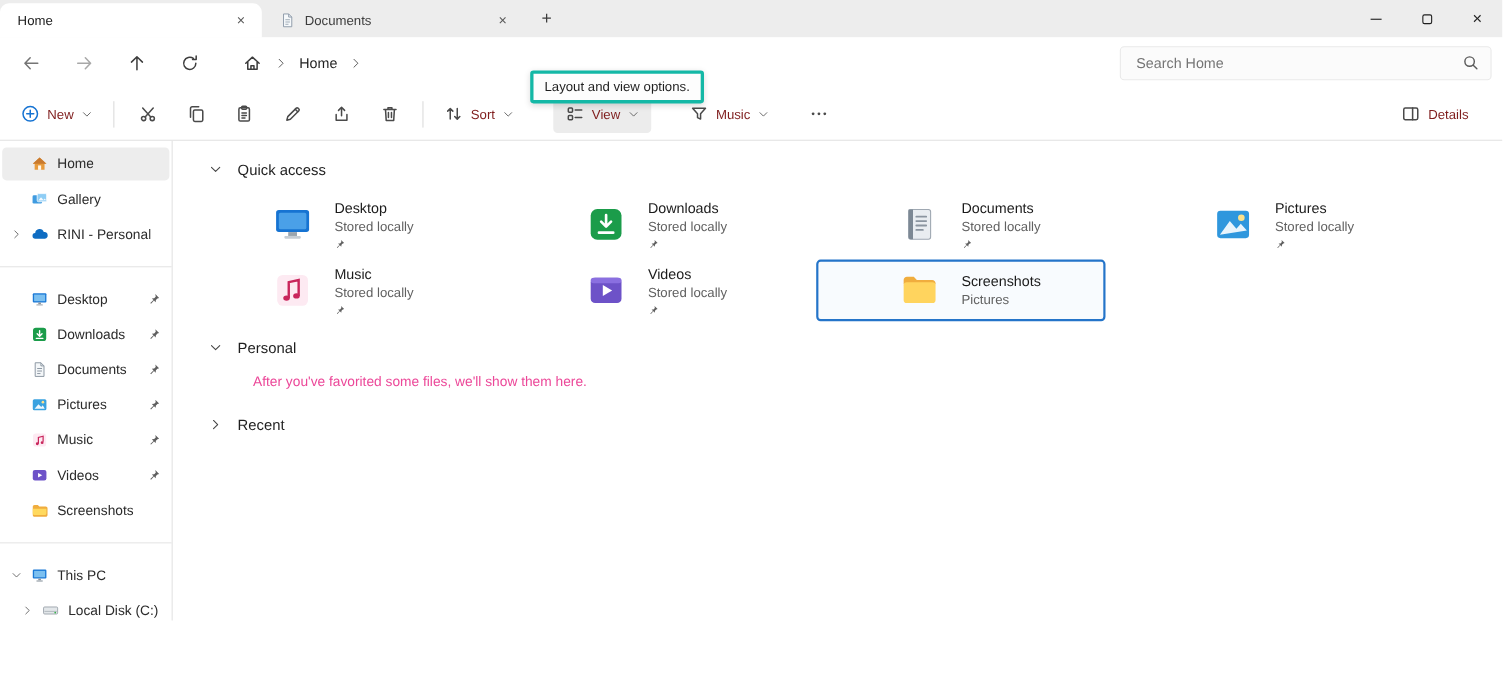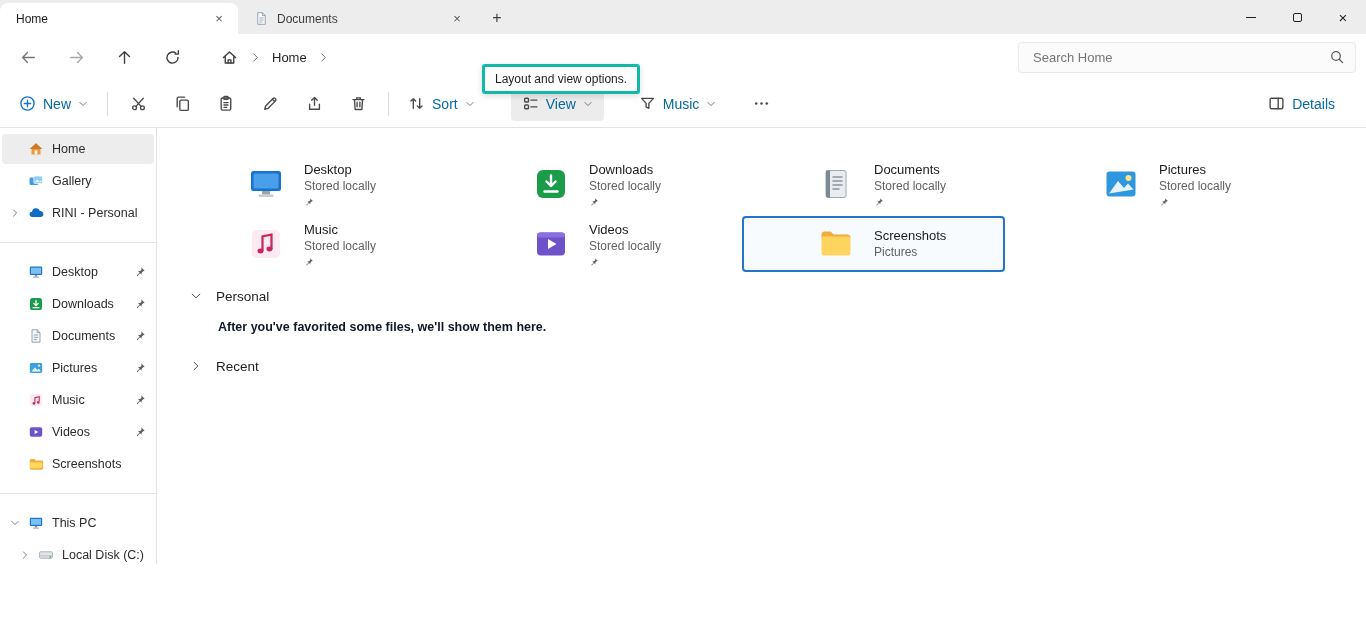--- a/index.html
+++ b/index.html
@@ -33,21 +33,21 @@
   .bc-chev { width:22px; height:22px; display:flex; align-items:center; justify-content:center; color:#5a5a5a; }
   .bc-chev svg { width:11px; height:11px; }
   .bc-text { font-size:13px; margin:0 6px; }
   .searchbox { margin-left:auto; width:338px; height:31px; background:#fbfbfb; border:1px solid #e9e9e9; border-radius:4px; display:flex; align-items:center; padding:0 10px 0 14px; }
   .searchbox input { flex:1; border:none; outline:none; background:transparent; font-family:"Liberation Sans",sans-serif; font-size:13px; color:#4d4d4d; }
   .searchbox input::placeholder { color:#757575; opacity:1; }
   .search-icon { width:16px; height:16px; color:#5a5a5a; display:flex; }
 
   
   .toolbar { height:48px; background:#fff; border-bottom:1px solid #e3e3e3; display:flex; align-items:center; padding:0 20px 0 8px; }
-  .tbtn { height:34px; display:flex; align-items:center; gap:7px; padding:0 11px; border-radius:4px; font-size:14px; color:#0369a1; }
+  .tbtn { height:34px; display:flex; align-items:center; gap:7px; padding:0 11px; border-radius:4px; font-size:12px; color:#7f1d1d; }
   .tbtn.hovered { background:#ececec; }
   .tbtn .chev svg { width:10px; height:10px; color:#5a5a5a; display:block; }
   .tbtn .ticn { display:flex; }
   .tbtn .ticn svg { width:17px; height:17px; color:#4a4a4a; }
   .tbtn .ticn.blue svg { color:#1673d2; }
   .iconbtn { width:44px; height:34px; display:flex; align-items:center; justify-content:center; border-radius:4px; color:#4a4a4a; }
   .iconbtn svg { width:17px; height:17px; }
   .tb-sep { width:1px; height:24px; background:#dcdcdc; margin:0 8px; }
   .spacer { flex:1; }
 
@@ -77,21 +77,21 @@
   .tiles { margin:12px 0 0 -18px; display:grid; grid-template-columns:repeat(4,285px); grid-auto-rows:56px; row-gap:4px; }
   .tile { width:263px; height:56px; border-radius:4px; display:flex; align-items:center; padding-left:76px; gap:20px; }
   .tile.sel { border:2px solid #2474c9; background:#f8fbfe; padding-left:74px; }
   .ticon { width:36px; height:36px; flex-shrink:0; display:flex; }
   .ticon svg { width:36px; height:36px; }
   .ttext { line-height:16px; }
   .tname { font-size:13px; color:#1b1b1b; }
   .tdetail { font-size:12px; color:#616161; }
   .tpin { display:block; width:10px; height:10px; margin-top:3px; color:#5f5f5f; }
   .tpin svg { width:10px; height:10px; display:block; }
-  .favtext { margin:14px 0 0 28px; font-size:12.5px; color:#0f172a;font-weight:bold; }
+  .favtext { margin:14px 0 0 40px; font-size:12.5px; color:#ec4899; }
   .mt22 { margin-top:22px; } .mt14 { margin-top:14px; }
 
   
   .tooltip { position:absolute; left:482px; top:64px; background:#fdfdfd; border:3px solid #14b8a6; border-radius:3px; box-shadow:0 2px 6px rgba(0,0,0,0.14); padding:5px 10px; font-size:12px; color:#1f1f1f; z-index:50; white-space:nowrap; }
 </style>
 </head>
 <body>
 
 <div class="window">
 
@@ -496,20 +496,28 @@
               <path d="M8 10.4v2M4.5 13.8h7" fill="none" stroke="#6b7680" stroke-width="1.2" stroke-linecap="round"></path>
             </svg>
         </span>
         <span class="slabel">Network</span>
       </div>
 
     </div>
 
     <div class="main">
 
+      <div class="sheader">
+        <span class="hchev">
+          <svg class="si" viewBox="0 0 16 16">
+              <path d="M3 5.5 8 10.5 13 5.5"></path>
+            </svg>
+        </span>
+        <span class="stitle">Quick access</span>
+      </div>
 
       <div class="tiles">
 
         <div class="tile">
           <span class="ticon">
             <svg viewBox="0 0 36 36">
                 <rect x="3" y="5" width="30" height="20" rx="2.5" fill="#1673d2"></rect>
                 <rect x="5.5" y="7.5" width="25" height="15" rx="1.5" fill="#4aa0e8"></rect>
                 <rect x="14" y="25" width="8" height="3.5" fill="#9aa4ad"></rect>
                 <rect x="10.5" y="28.5" width="15" height="2.5" rx="1" fill="#c6cdd4"></rect>

